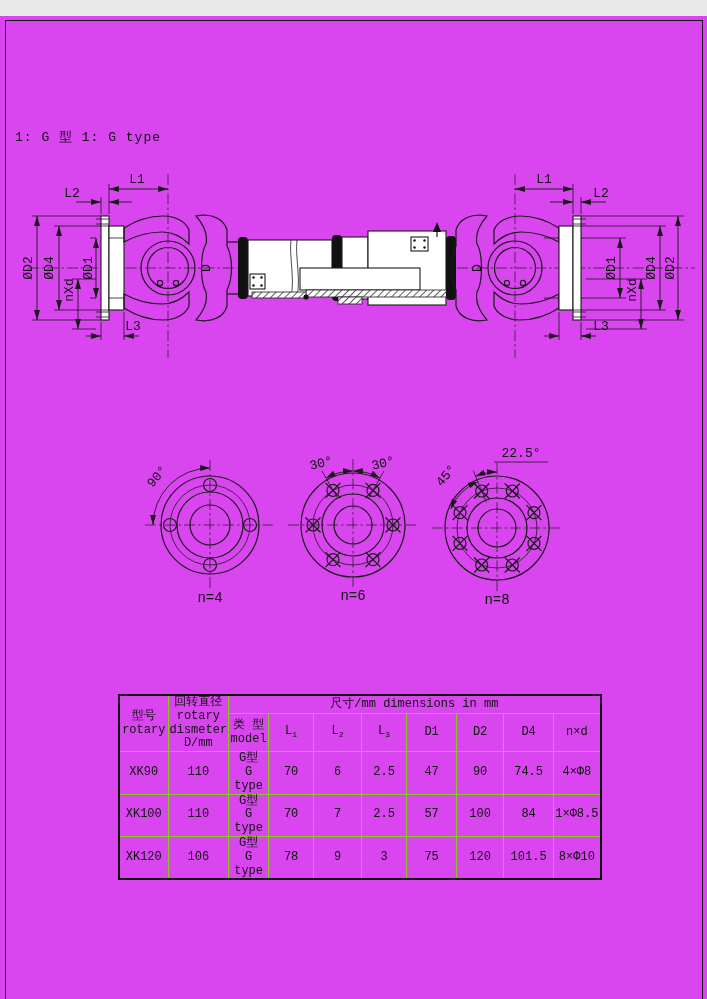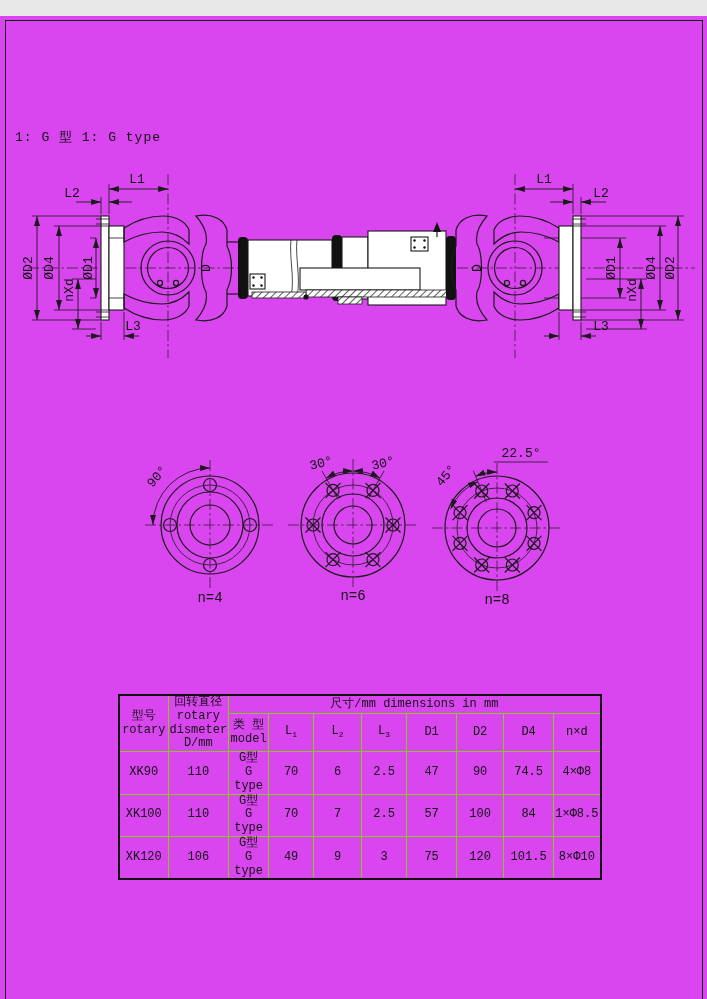--- a/index.html
+++ b/index.html
@@ -382,21 +382,21 @@
         <td>100</td>
         <td>84</td>
         <td>1×Φ8.5</td>
       </tr>
       <tr class="r">
         <td>XK120</td>
         <td>106</td>
         <td class="type-cell">
           <span>G型</span><br><span>G type</span>
         </td>
-        <td>49</td>
+        <td>78</td>
         <td>9</td>
         <td>3</td>
         <td>75</td>
         <td>120</td>
         <td>101.5</td>
         <td>8×Φ10</td>
       </tr>
     </tbody>
       </table>
   </div>

